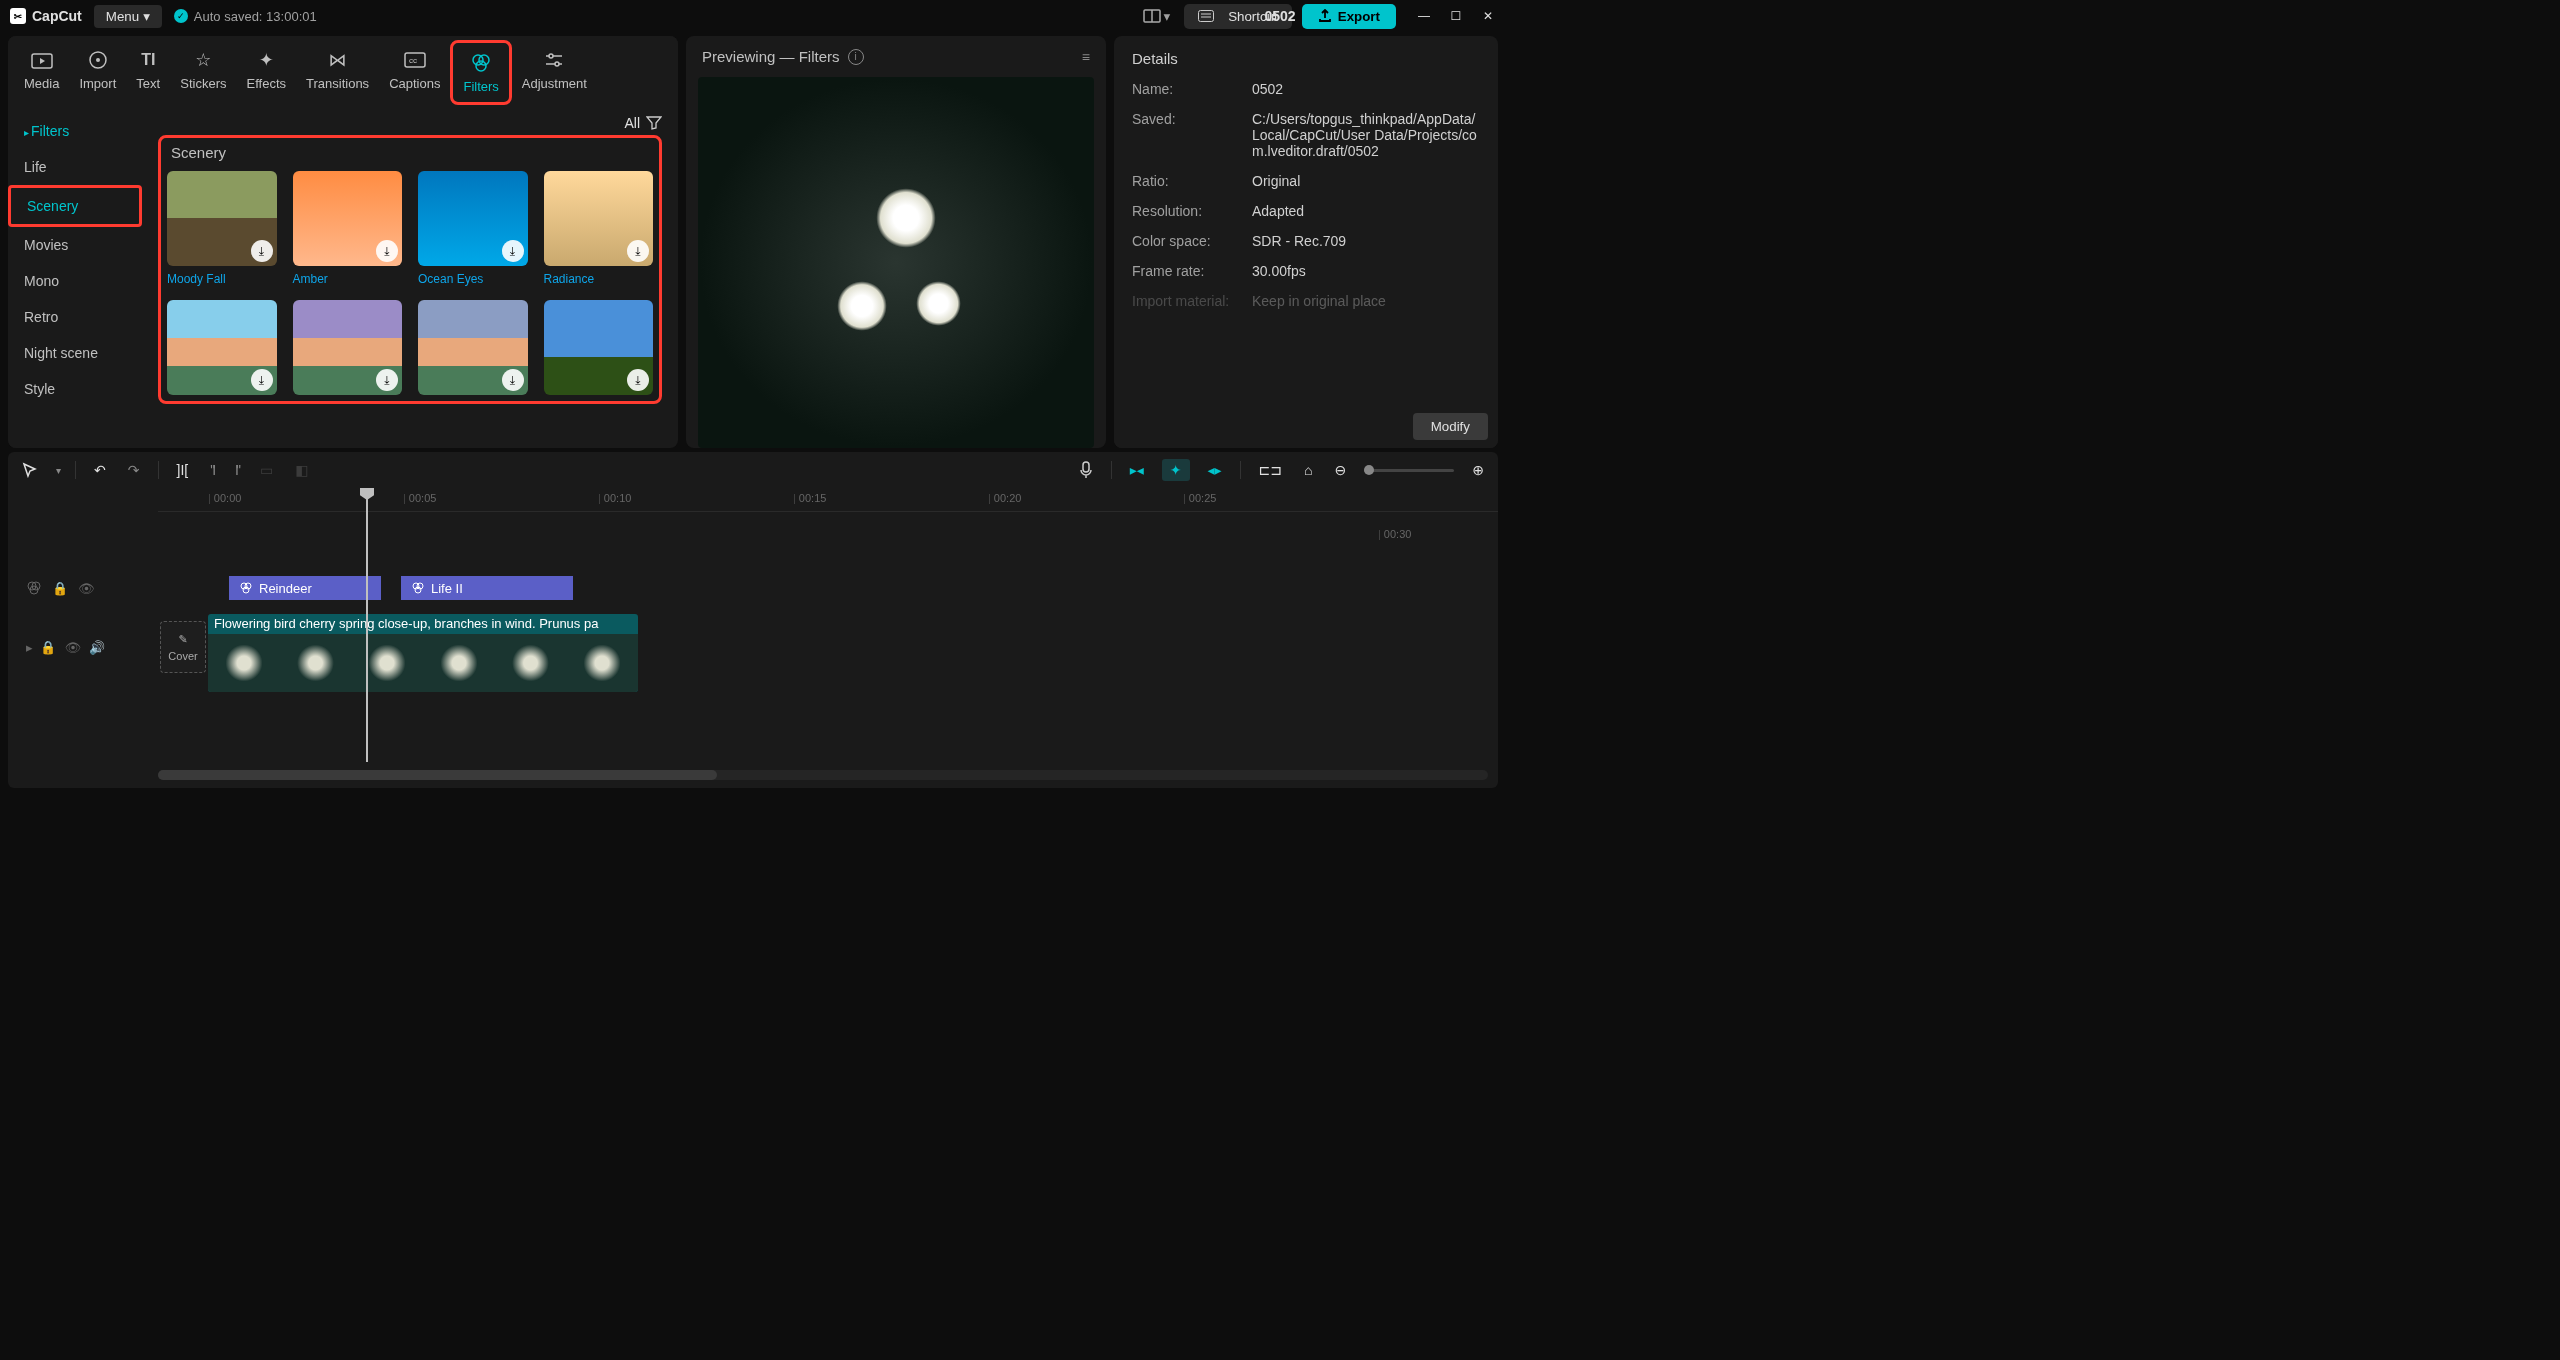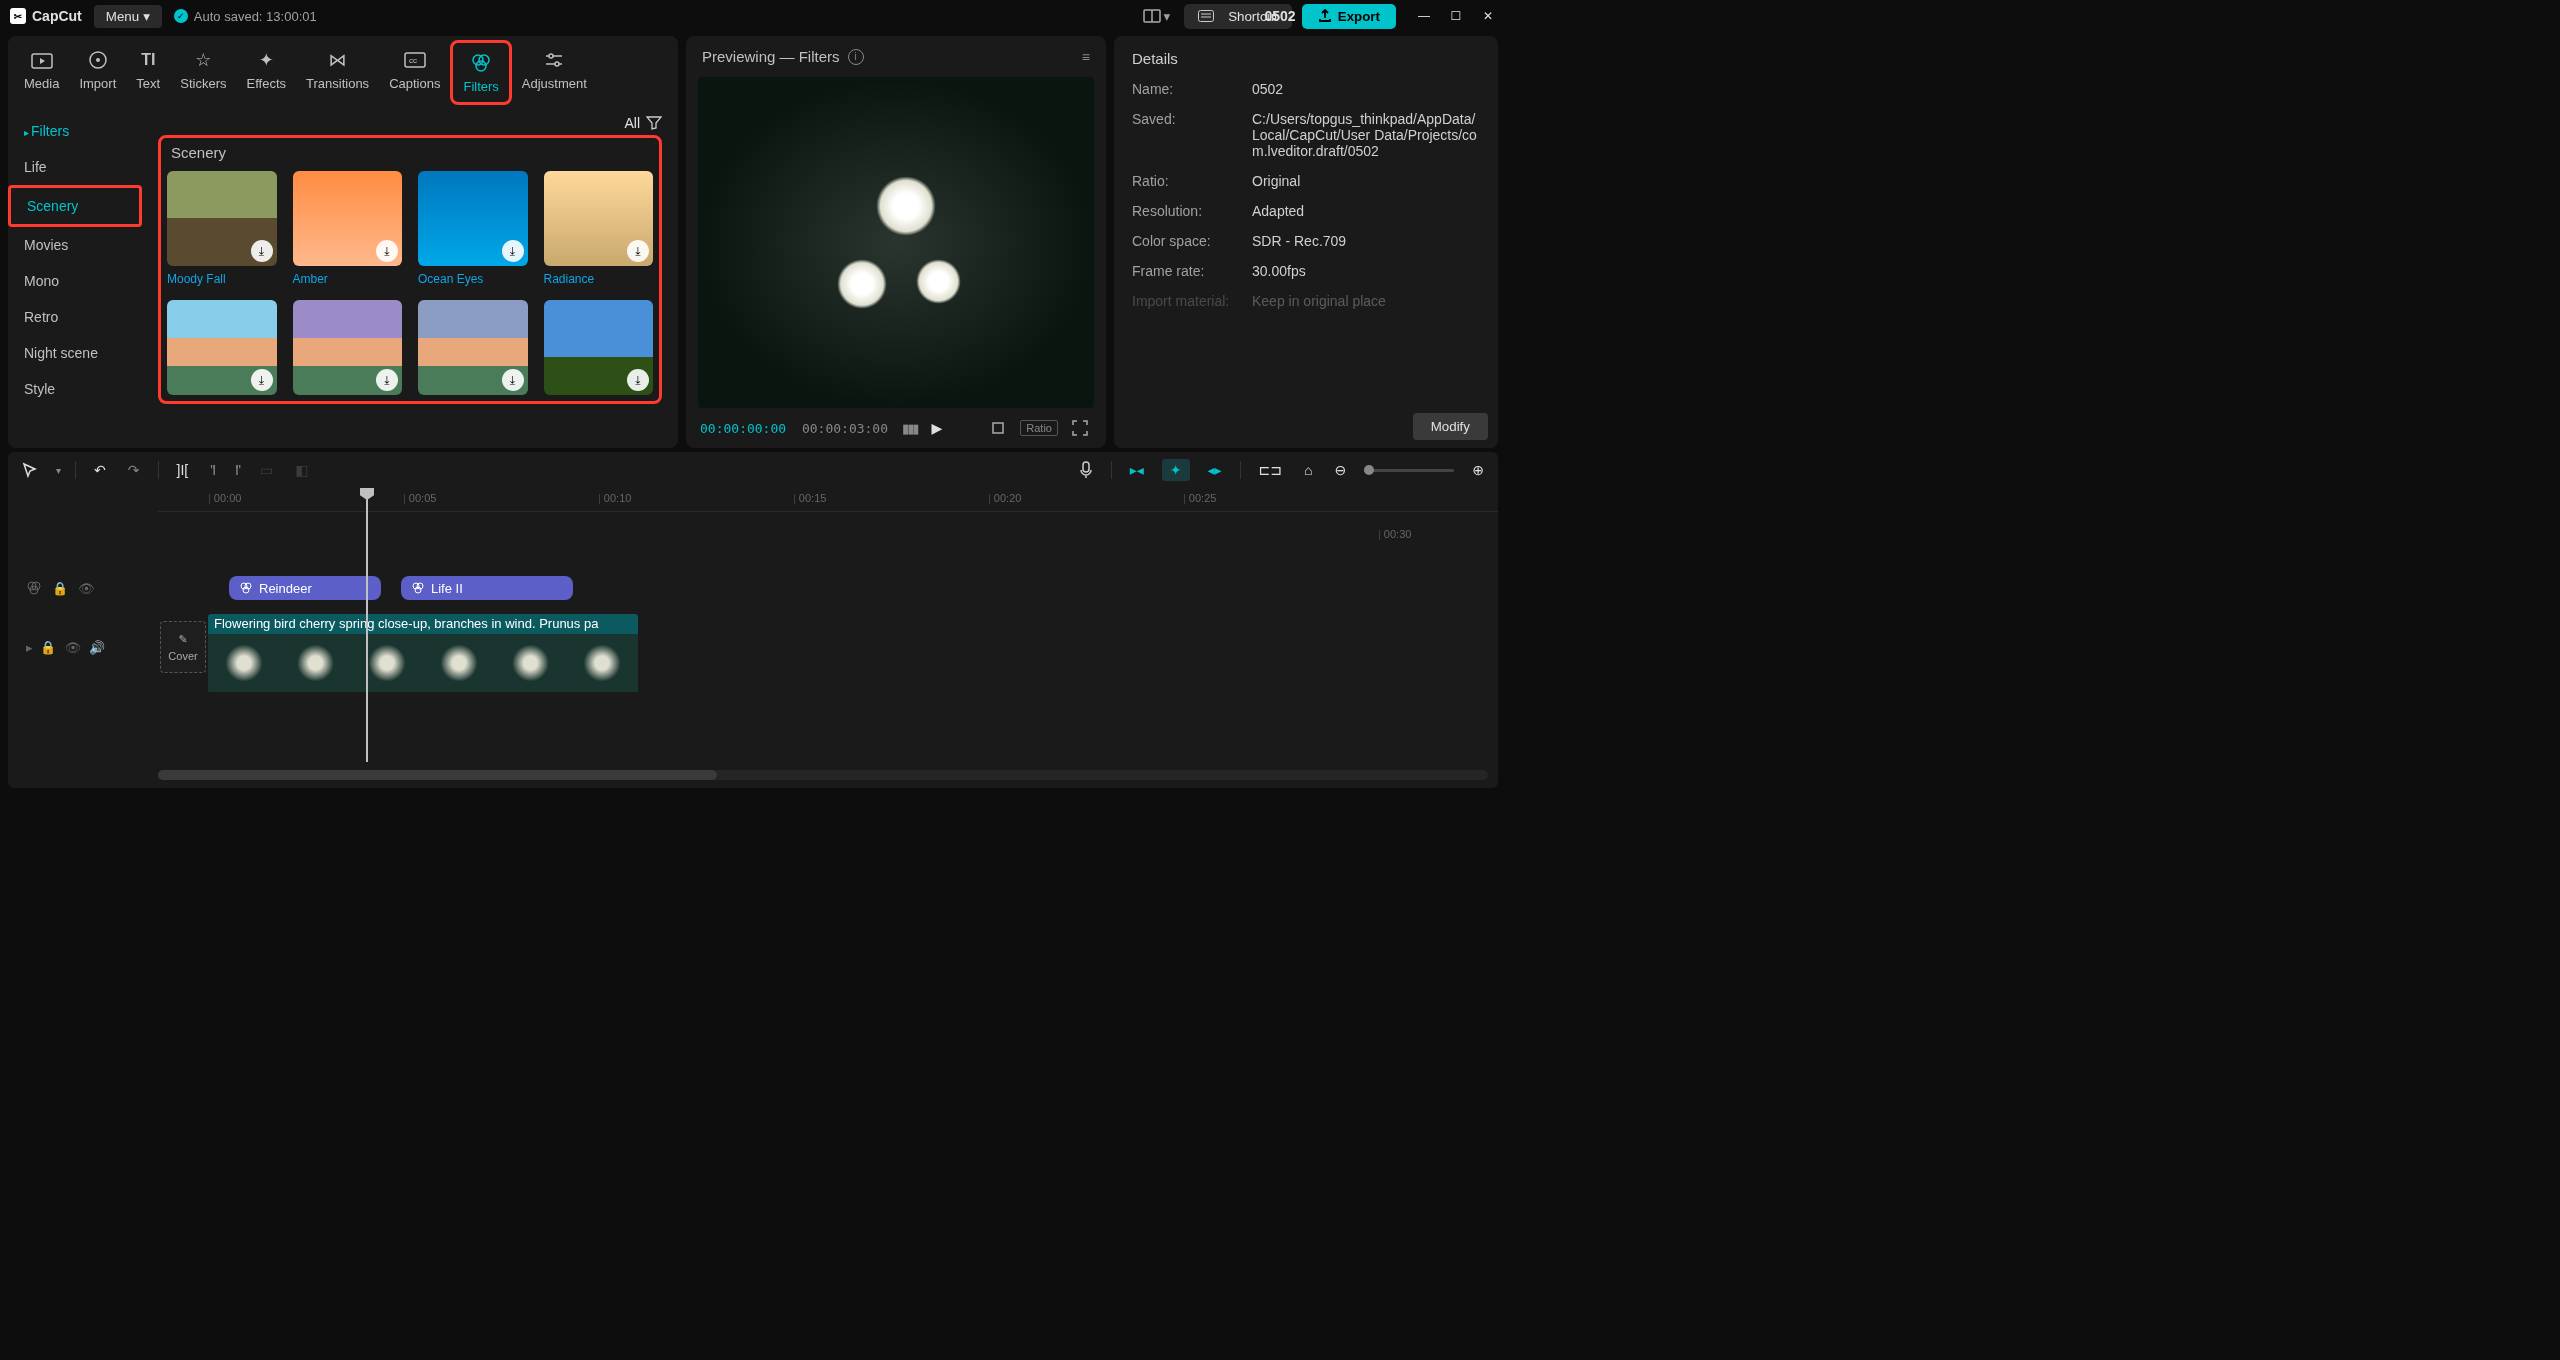--- a/index.html
+++ b/index.html
@@ -260,21 +260,21 @@
 
 .tracks { position: absolute; left: 0; right: 0; top: 24px; }
 .track-row { height: 42px; display: flex; align-items: center; position: relative; }
 .track-head { width: 150px; display: flex; align-items: center; gap: 10px; padding-left: 18px; color: #666; }
 .track-head .hi { font-size: 13px; }
 
 .filter-clip {
   position: absolute;
   height: 24px;
   background: #5b5fc7;
-  border-radius: 8px;
+  border-radius: 0;
   display: flex;
   align-items: center;
   gap: 6px;
   padding: 0 10px;
   color: #fff;
   font-size: 13px;
   top: 9px;
 }
 .video-track { height: 76px; }
 .cover-btn {
@@ -538,40 +538,20 @@
       <div class="preview-title">
         <span>Previewing — Filters</span>
         <span class="info-icon">i</span>
       </div>
       <span class="menu-dots">≡</span>
     </div>
     <div class="preview-video">
       <div class="flower" style="left:45%;top:30%;"></div>
       <div class="flower" style="left:35%;top:55%;width:50px;height:50px;"></div>
       <div class="flower" style="left:55%;top:55%;width:45px;height:45px;"></div>
-    </div>
-    <div class="preview-controls">
-      <span class="timecode">
-        <span class="tc-current">00:00:00:00</span>
-        <span class="tc-total">00:00:03:00</span>
-      </span>
-      <button class="ctrl-icon" style="letter-spacing:-2px;">▮▮▮</button>
-      <button class="play-btn">▶</button>
-      <span class="spacer"></span>
-      <button class="ctrl-icon">
-          <svg width="16" height="16" viewBox="0 0 16 16">
-            <rect x="3" y="3" width="10" height="10" fill="none" stroke="#aaa" stroke-width="1.5"></rect>
-          </svg>
-        </button>
-      <span class="ratio-box">Ratio</span>
-      <button class="ctrl-icon">
-          <svg width="16" height="16" viewBox="0 0 16 16">
-            <path d="M1 5V1h4M15 5V1h-4M1 11v4h4M15 11v4h-4" fill="none" stroke="#aaa" stroke-width="1.5"></path>
-          </svg>
-        </button>
     </div>
   </div>
 
   <div class="panel details-panel">
     <div class="details-title">Details</div>
     <div class="detail-row">
       <div class="detail-label">Name:</div>
       <div class="detail-value">0502</div>
     </div>
     <div class="detail-row">

